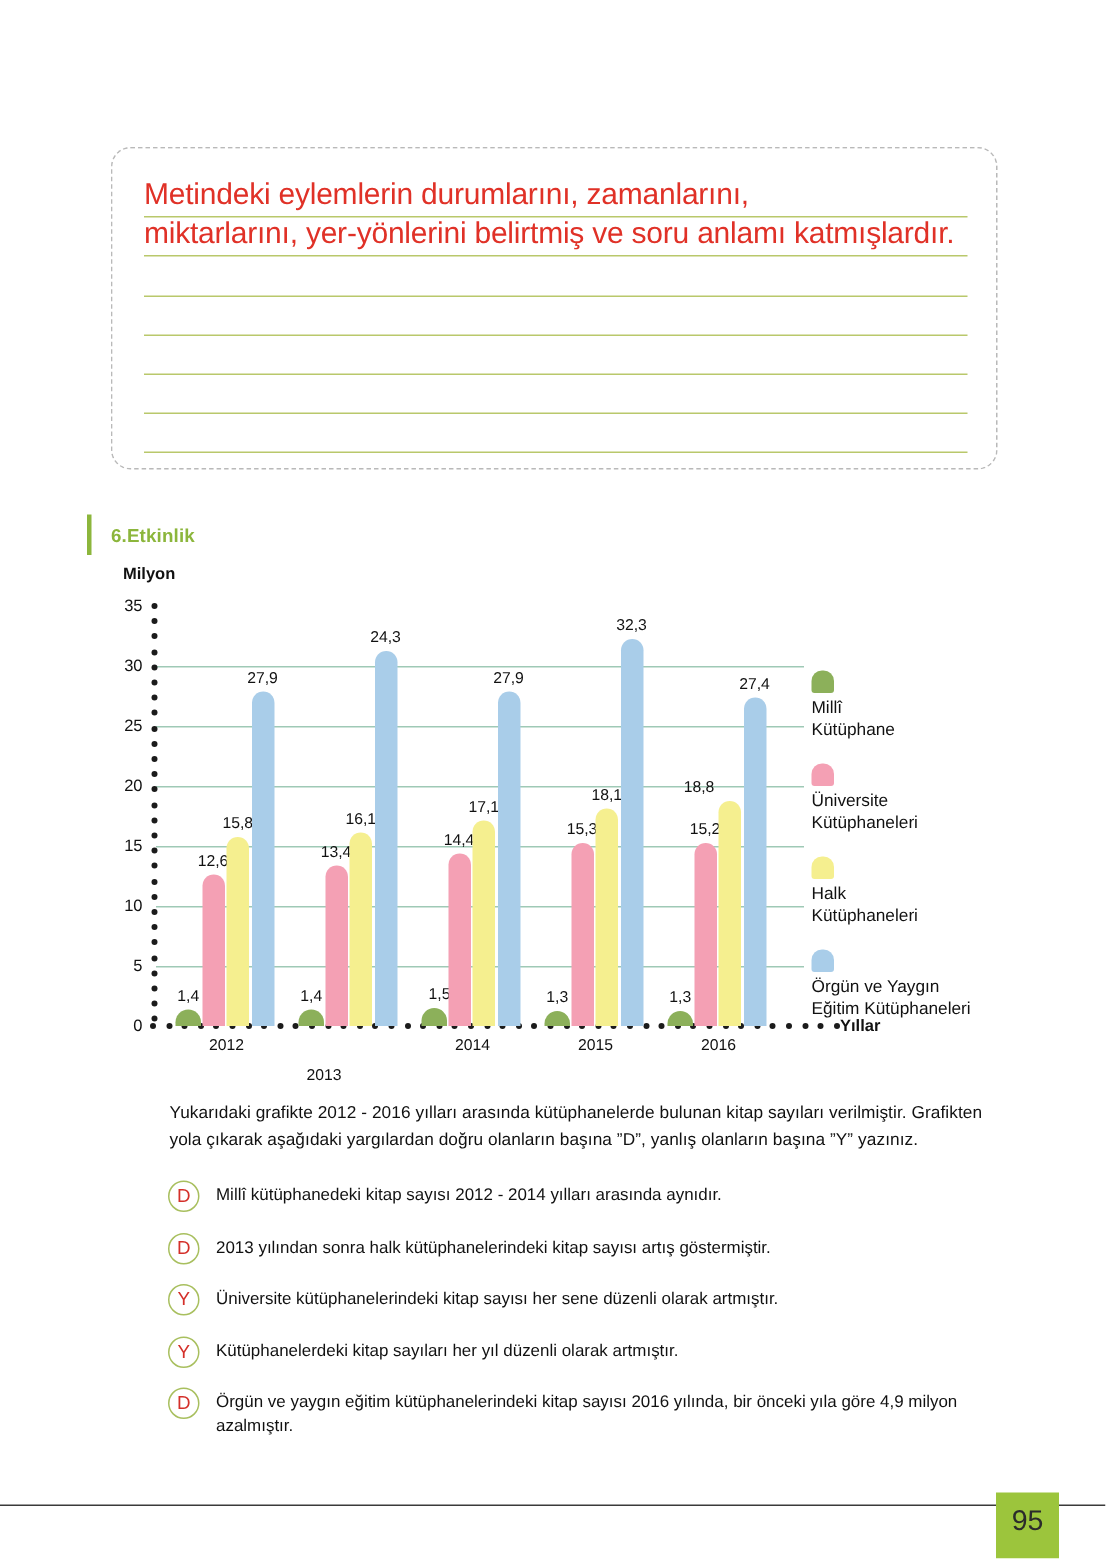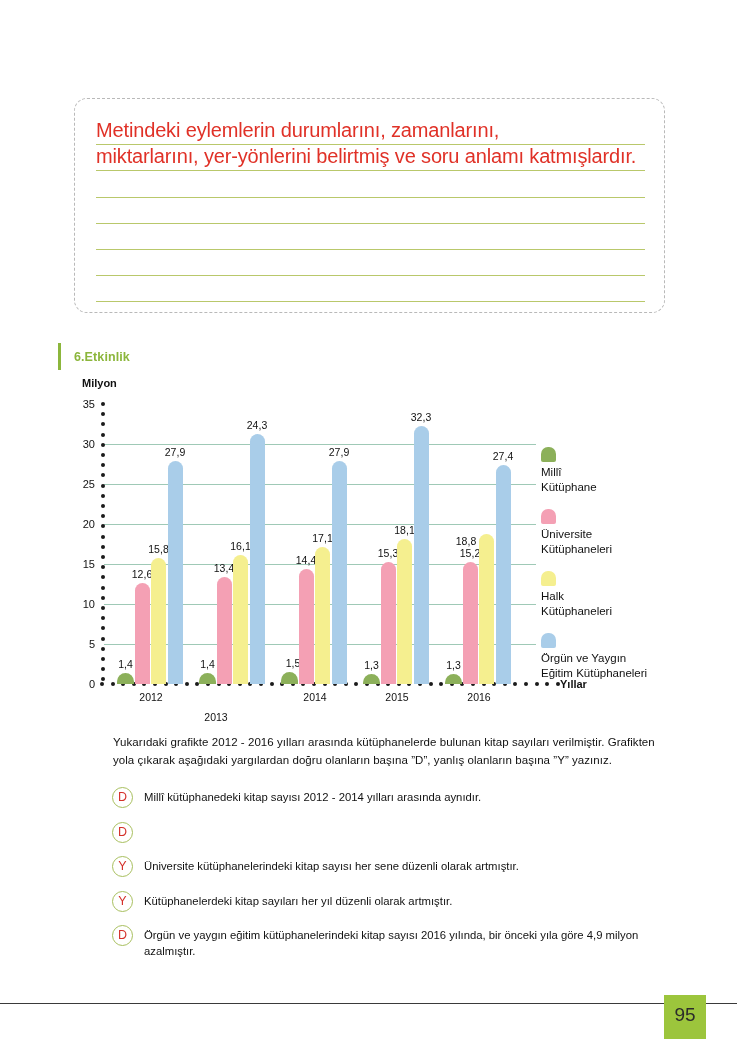--- a/index.html
+++ b/index.html
@@ -286,21 +286,21 @@
         <div class="bar" style="left: 293px; height: 144.8px; background: rgb(245, 239, 143);"></div>
         <div class="bar-label" style="left: 300.5px; top: 120.2px;">18,1</div>
         <div class="bar" style="left: 309.5px; height: 258.4px; background: rgb(169, 205, 233);"></div>
         <div class="bar-label" style="left: 317px; top: 6.6px;">32,3</div>
         <div class="xtick" style="left: 293px;">2015</div>
         <div class="bar green" style="left: 341px; height: 10.4px; background: rgb(140, 176, 90);"></div>
         <div class="bar-label" style="left: 349.5px; top: 254.6px;">1,3</div>
         <div class="bar" style="left: 358.5px; height: 121.6px; background: rgb(244, 160, 180);"></div>
         <div class="bar-label" style="left: 366px; top: 143.4px;">15,2</div>
         <div class="bar" style="left: 375px; height: 150.4px; background: rgb(245, 239, 143);"></div>
-        <div class="bar-label" style="left: 362px; top: 114.6px; margin-top: 16px;">18,8</div>
+        <div class="bar-label" style="left: 362px; top: 114.6px;">18,8</div>
         <div class="bar" style="left: 391.5px; height: 219.2px; background: rgb(169, 205, 233);"></div>
         <div class="bar-label" style="left: 399px; top: 45.8px;">27,4</div>
         <div class="xtick" style="left: 375px;">2016</div>
       </div>
   </div>
 
   <div class="xaxis-title">Yıllar</div>
 
   <div class="legend">
       <div class="legend-item">
@@ -327,20 +327,21 @@
 
   <div class="explain">Yukarıdaki grafikte 2012 - 2016 yılları arasında kütüphanelerde bulunan kitap sayıları verilmiştir. Grafikten yola çıkarak aşağıdaki yargılardan doğru olanların başına ”D”, yanlış olanların başına ”Y” yazınız.</div>
 
   <div class="statements">
       <div class="st-row">
         <div class="st-mark">D</div>
         <div class="st-txt">Millî kütüphanedeki kitap sayısı 2012 - 2014 yılları arasında aynıdır.</div>
       </div>
       <div class="st-row">
         <div class="st-mark">D</div>
+        <div class="st-txt">2013 yılından sonra halk kütüphanelerindeki kitap sayısı artış göstermiştir.</div>
       </div>
       <div class="st-row">
         <div class="st-mark">Y</div>
         <div class="st-txt">Üniversite kütüphanelerindeki kitap sayısı her sene düzenli olarak artmıştır.</div>
       </div>
       <div class="st-row">
         <div class="st-mark">Y</div>
         <div class="st-txt">Kütüphanelerdeki kitap sayıları her yıl düzenli olarak artmıştır.</div>
       </div>
       <div class="st-row">

